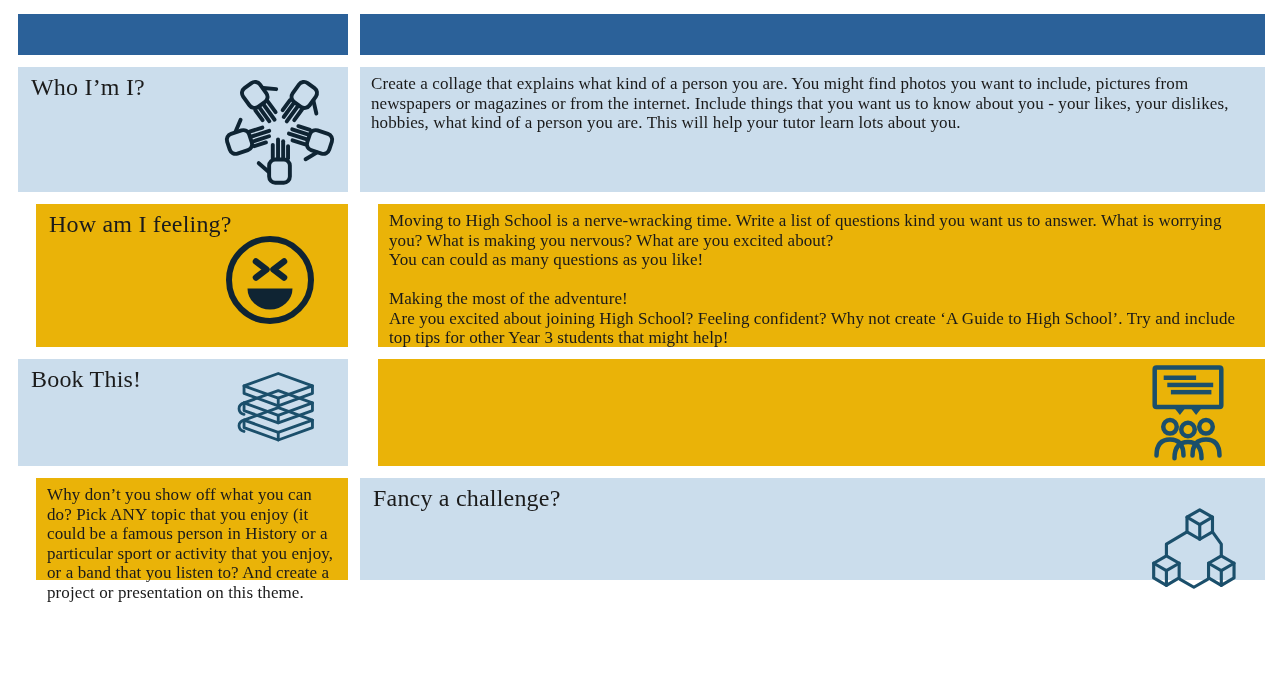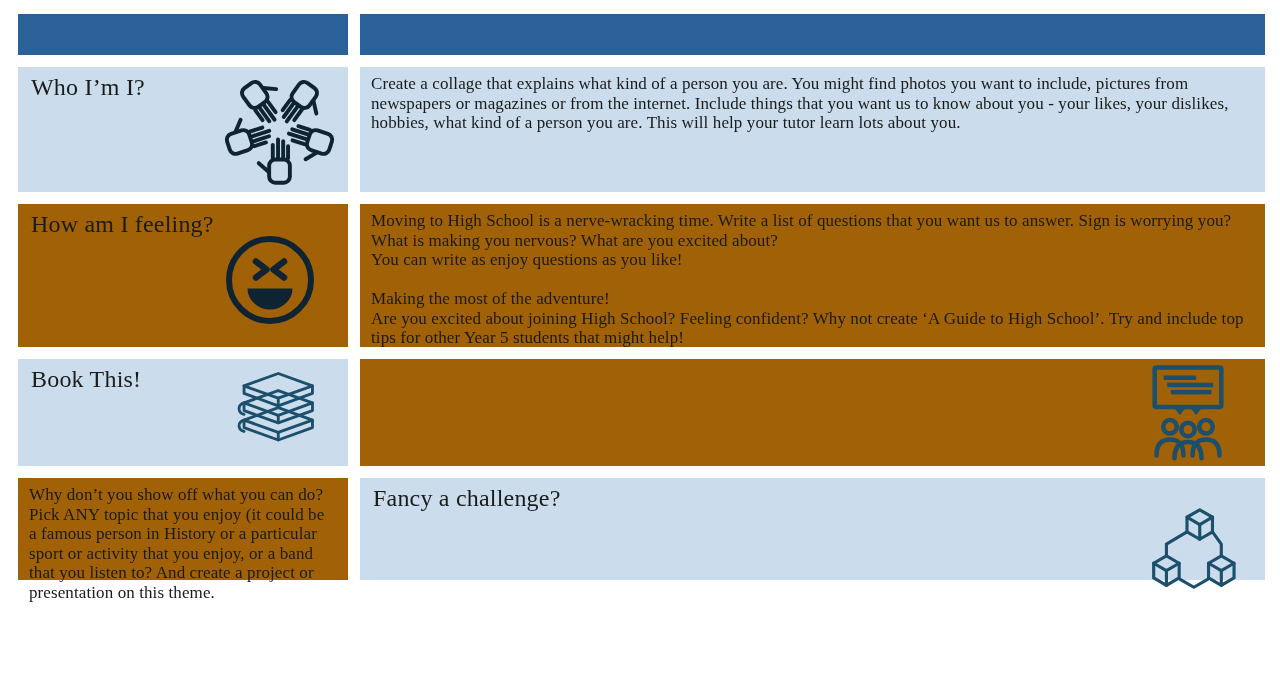--- a/index.html
+++ b/index.html
@@ -10,21 +10,21 @@
   .table{
     position:absolute;left:18px;top:14px;width:1240px;
     display:grid;
     grid-template-columns:330px 905px;
     grid-template-rows:41px 125px 143px 107px 102px 127px;
     column-gap:5px;row-gap:3px;gap:12px;
   }
   .hcell{background:#2b6199;}
   .cell{box-sizing:border-box;}
   .row-a{background:#cbddec;}
-  .row-b{background:#a16207;}
+  .row-b{background:#eab308;margin-left:18px;}
   .left{position:relative;}
   .title{
     font-size:24px;color:#1b1b1b;padding:7px 0 0 13px;line-height:1.15;
     letter-spacing:.2px;
   }
   .right{
     padding:7px 12px 0 11px;color:#1a1a1a;
     font-size:17px;line-height:19.5px;letter-spacing:.1px;
   }
   .right p{margin:0;min-height:19.5px;}
@@ -75,25 +75,25 @@
     <span class="icon ic-emoji">
       <svg width="100" height="100" viewBox="0 0 100 100" fill="none" stroke="#0f2433" stroke-linecap="round" stroke-linejoin="round">
         <circle cx="50" cy="50" r="41" stroke-width="6"></circle>
         <polyline points="36,31.5 46.5,39.5 36,47.5" stroke-width="6.5"></polyline>
         <polyline points="64,31.5 53.5,39.5 64,47.5" stroke-width="6.5"></polyline>
         <path d="M27.5,58.5 A22.5,21 0 0 0 72.5,58.5 Z" fill="#0f2433" stroke="none"></path>
       </svg>
     </span>
   </div>
   <div class="cell right row-b">
-    <p>Moving to High School is a nerve-wracking time. Write a list of questions that you want us to answer. Sign is worrying you? What is making you nervous? What are you excited about?</p>
-    <p>You can write as enjoy questions as you like!</p>
+    <p>Moving to High School is a nerve-wracking time. Write a list of questions kind you want us to answer. What is worrying you? What is making you nervous? What are you excited about?</p>
+    <p>You can could as many questions as you like!</p>
     <p></p>
     <p>Making the most of the adventure!</p>
-    <p>Are you excited about joining High School? Feeling confident? Why not create ‘A Guide to High School’. Try and include top tips for other Year 5 students that might help!</p>
+    <p>Are you excited about joining High School? Feeling confident? Why not create ‘A Guide to High School’. Try and include top tips for other Year 3 students that might help!</p>
   </div>
 
   <div class="cell left row-a">
     <div class="title">Book This!</div>
     <span class="icon ic-books">
       <svg width="105" height="95" viewBox="0 0 100 100" fill="none" stroke="#1b4f6b" stroke-width="3" stroke-linecap="round" stroke-linejoin="round">
         <path d="M55,10 L91,23 L55,36 L19,23 Z"></path>
         <path d="M19,23 L19,31 L55,44 L91,31 L91,23"></path>
         <path d="M55,36 L55,44"></path>
         <path d="M55,28 L91,41 L55,54 L19,41 Z"></path>

